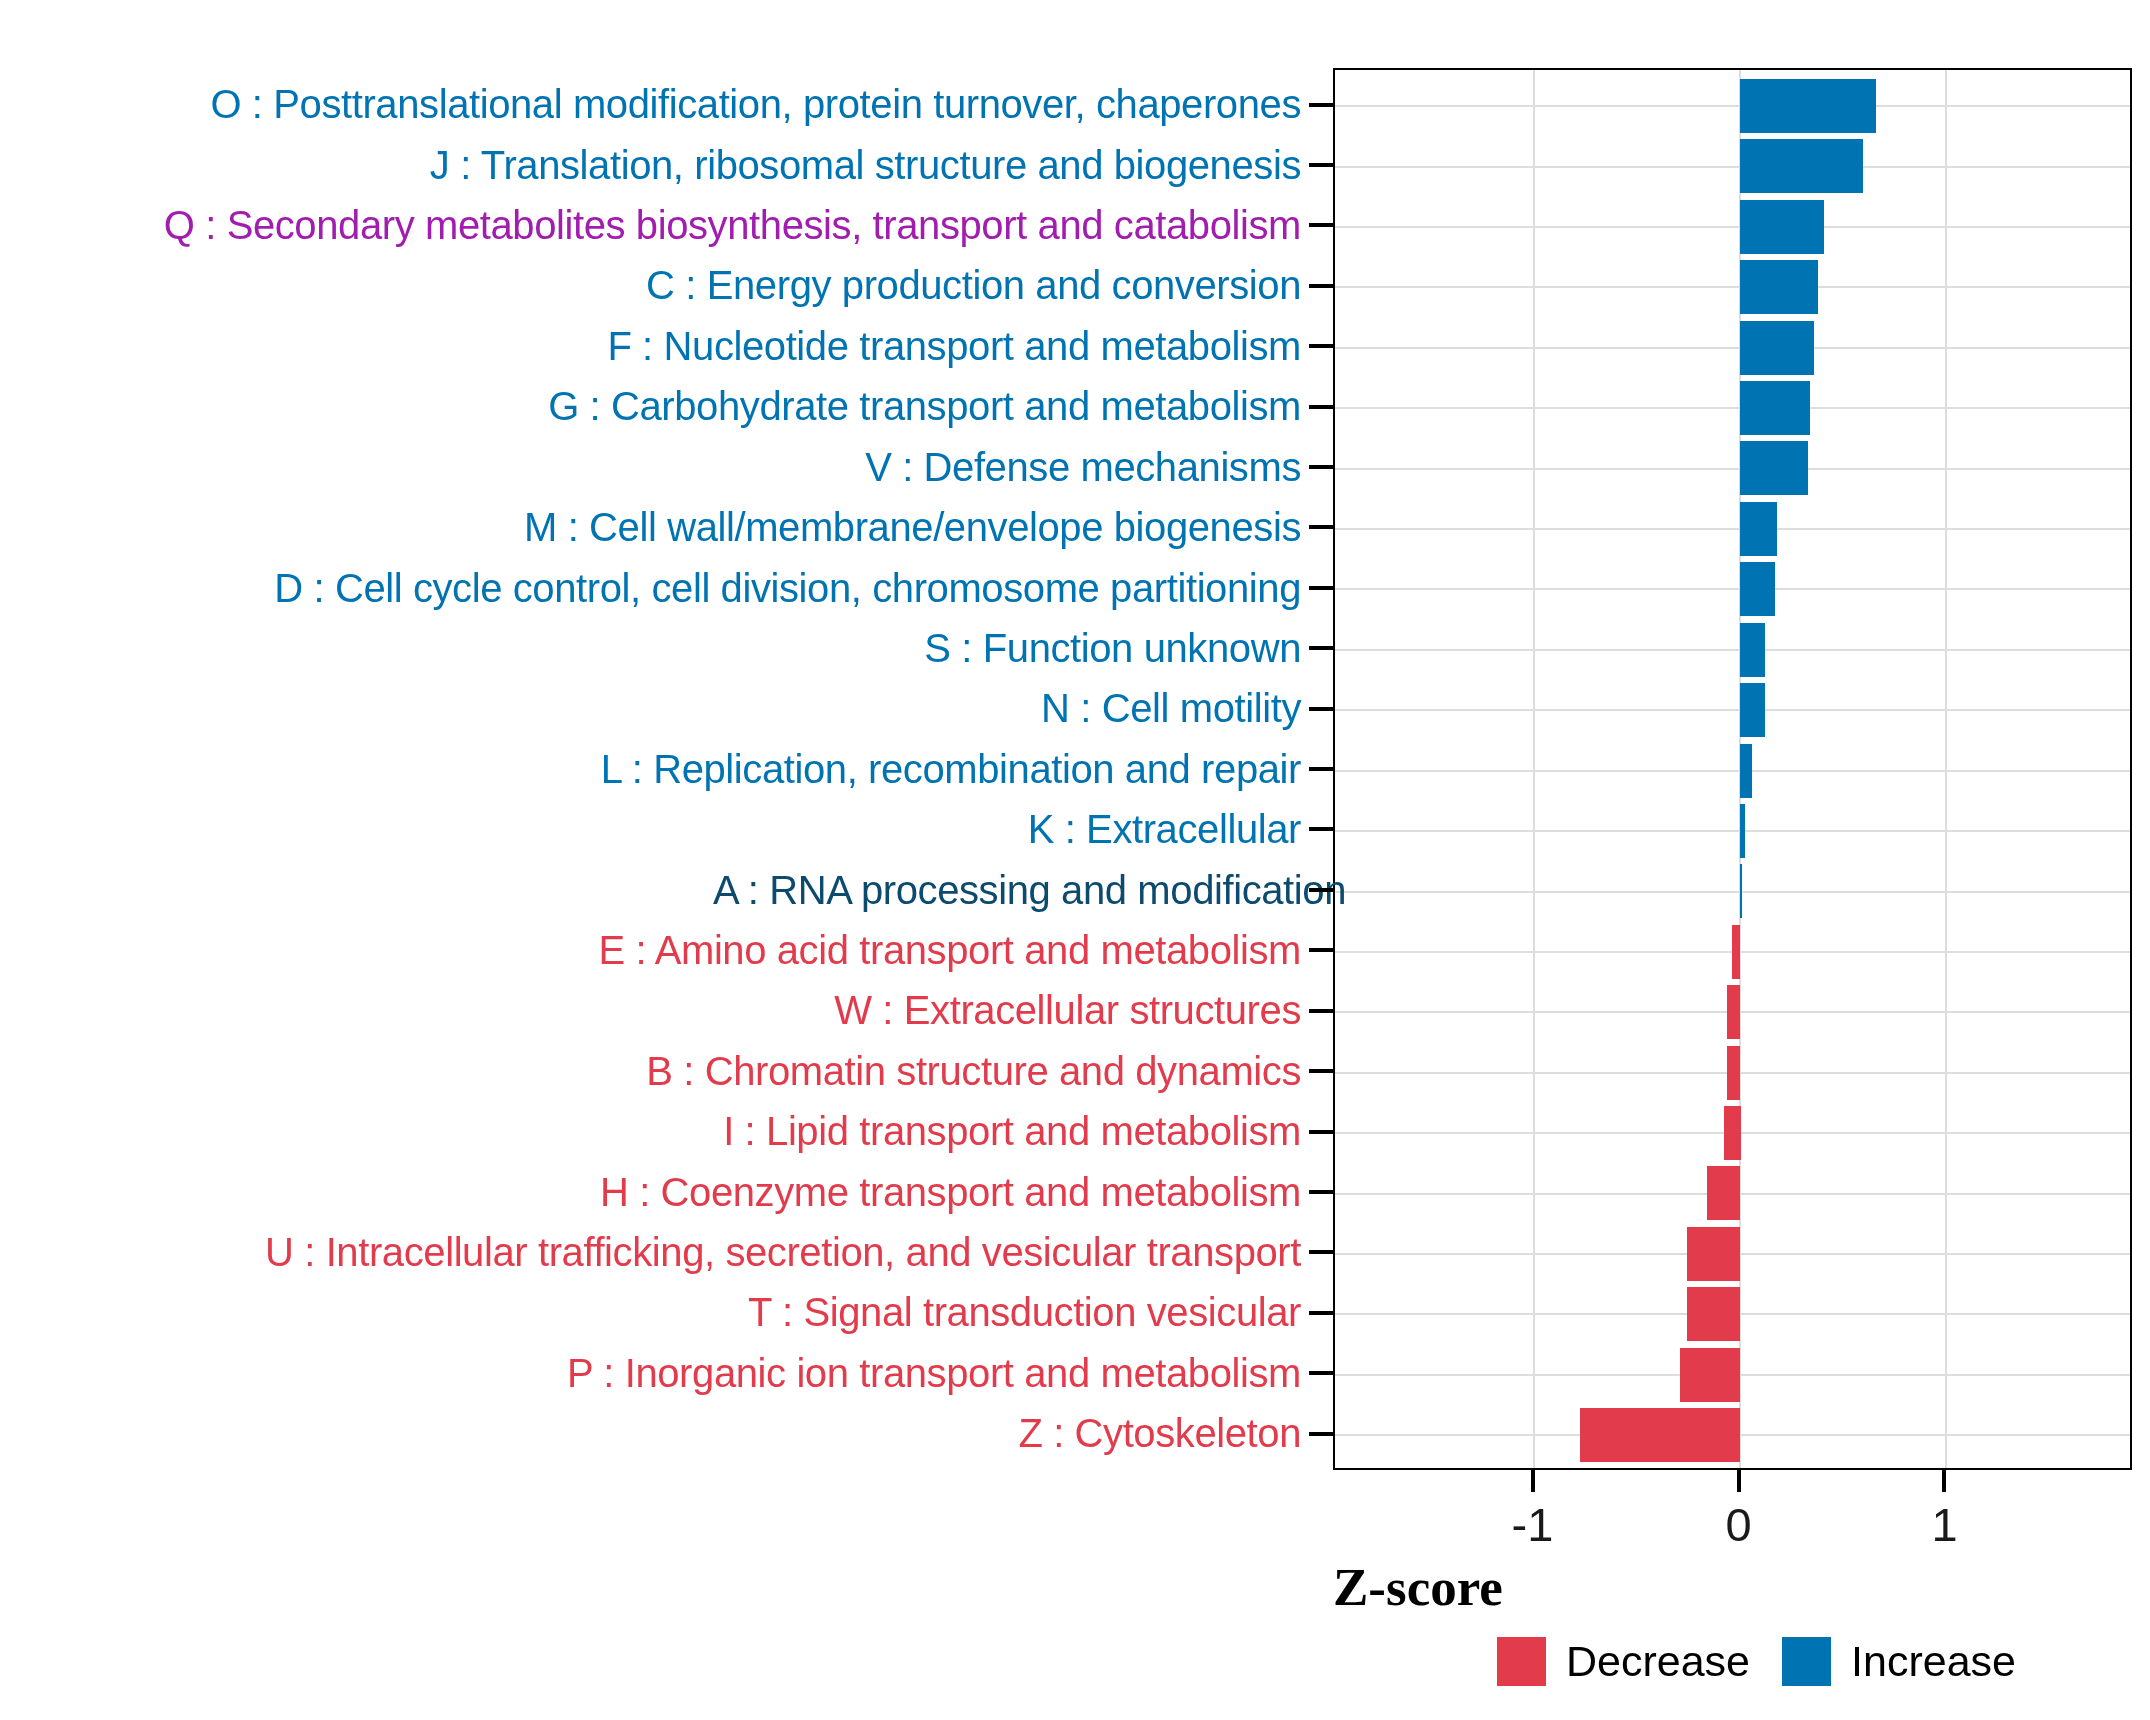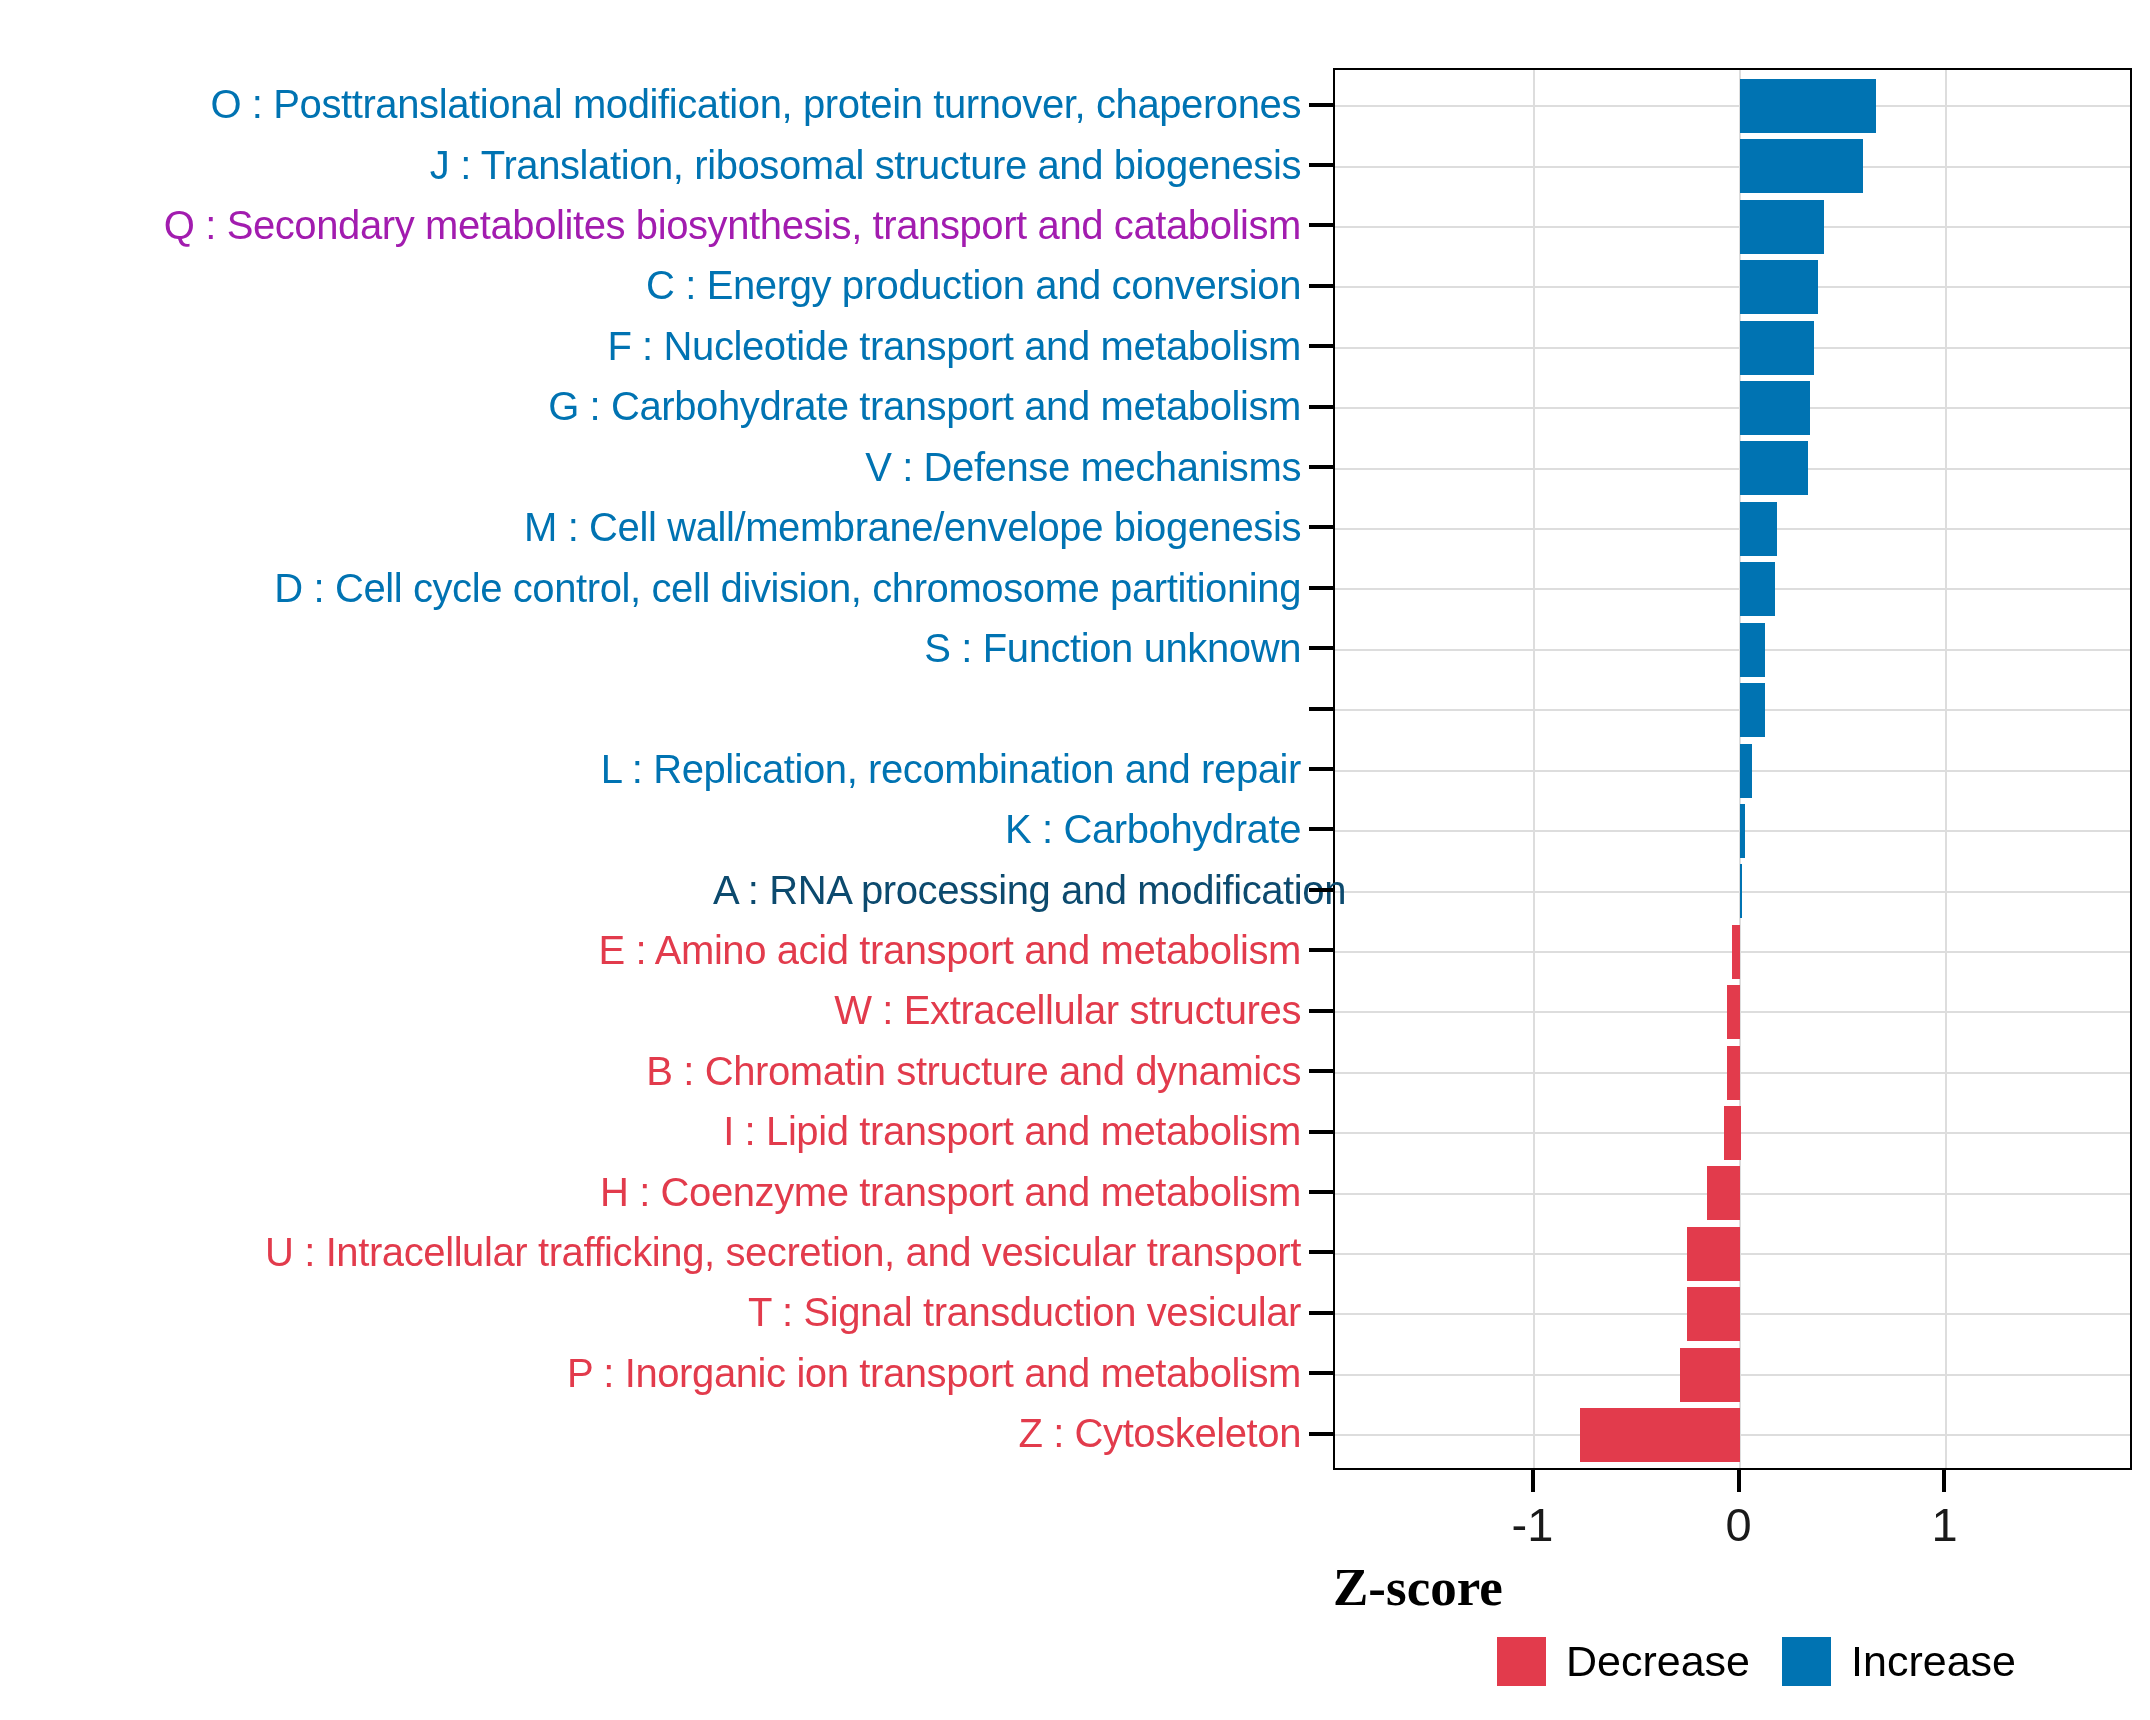--- a/index.html
+++ b/index.html
@@ -135,24 +135,25 @@
     <div class="cat-label" style="top: 376px; color: rgb(0, 115, 178);">G : Carbohydrate transport and metabolism</div>
     <div class="y-tick" style="top: 405px;"></div>
     <div class="cat-label" style="top: 437px; color: rgb(0, 115, 178);">V : Defense mechanisms</div>
     <div class="y-tick" style="top: 465px;"></div>
     <div class="cat-label" style="top: 497px; color: rgb(0, 115, 178);">M : Cell wall/membrane/envelope biogenesis</div>
     <div class="y-tick" style="top: 525px;"></div>
     <div class="cat-label" style="top: 558px; color: rgb(0, 115, 178);">D : Cell cycle control, cell division, chromosome partitioning</div>
     <div class="y-tick" style="top: 586px;"></div>
     <div class="cat-label" style="top: 618px; color: rgb(0, 115, 178);">S : Function unknown</div>
     <div class="y-tick" style="top: 646px;"></div>
+    <div class="cat-label" style="top: 678px; color: rgb(0, 115, 178);">N : Cell motility</div>
     <div class="y-tick" style="top: 707px;"></div>
     <div class="cat-label" style="top: 739px; color: rgb(0, 115, 178);">L : Replication, recombination and repair</div>
     <div class="y-tick" style="top: 767px;"></div>
-    <div class="cat-label" style="top: 799px; color: rgb(0, 115, 178);">K : Carbohydrate</div>
+    <div class="cat-label" style="top: 799px; color: rgb(0, 115, 178);">K : Extracellular</div>
     <div class="y-tick" style="top: 827px;"></div>
     <div class="cat-label" style="top: 860px; color: #0c4a6e; margin-left: 45px;">A : RNA processing and modification</div>
     <div class="y-tick" style="top: 888px;"></div>
     <div class="cat-label" style="top: 920px; color: rgb(226, 59, 76);">E : Amino acid transport and metabolism</div>
     <div class="y-tick" style="top: 948px;"></div>
     <div class="cat-label" style="top: 980px; color: rgb(226, 59, 76);">W : Extracellular structures</div>
     <div class="y-tick" style="top: 1009px;"></div>
     <div class="cat-label" style="top: 1041px; color: rgb(226, 59, 76);">B : Chromatin structure and dynamics</div>
     <div class="y-tick" style="top: 1069px;"></div>
     <div class="cat-label" style="top: 1101px; color: rgb(226, 59, 76);">I : Lipid transport and metabolism</div>

